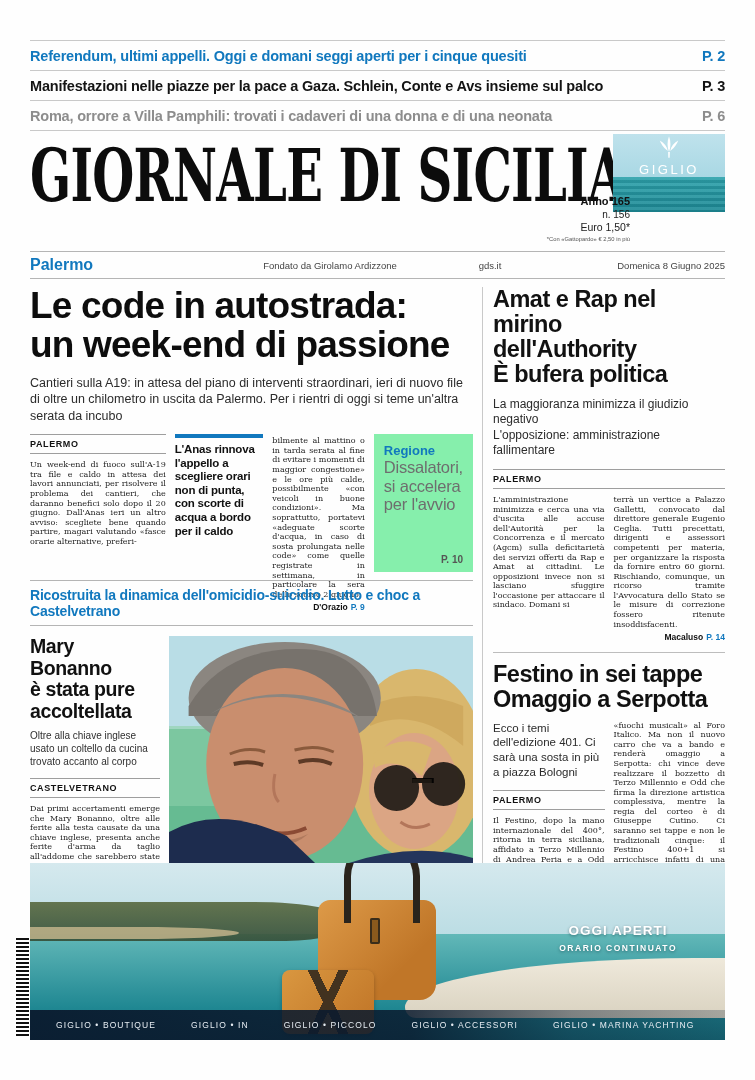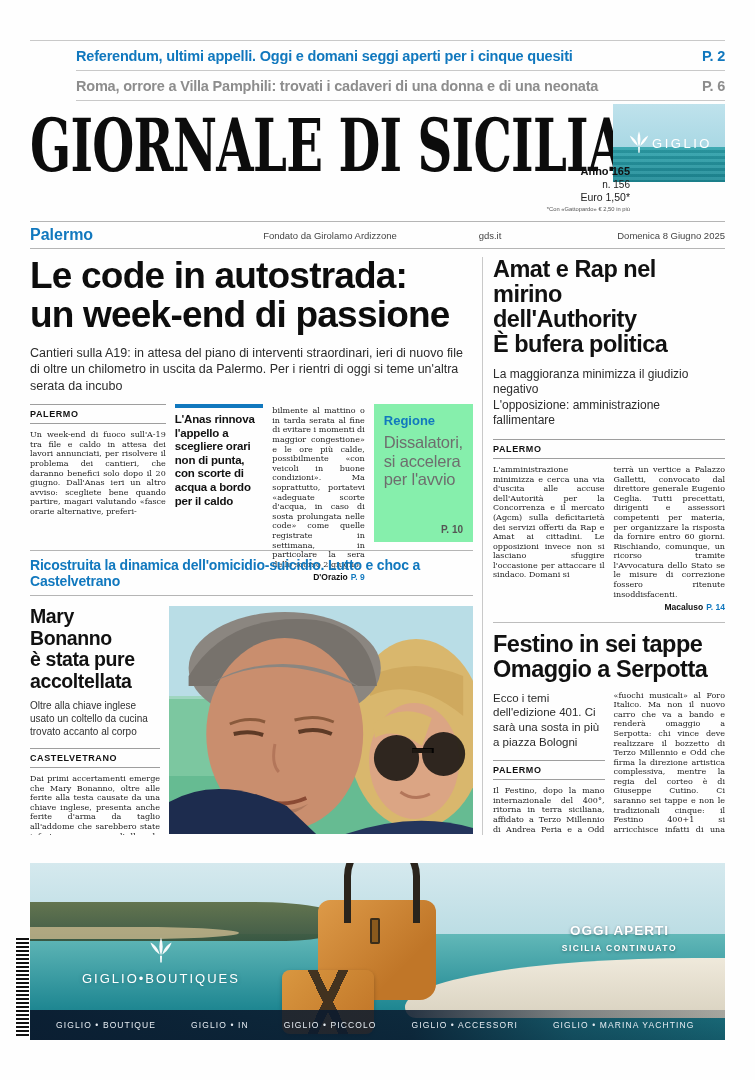--- a/index.html
+++ b/index.html
@@ -8,37 +8,37 @@
     position:relative; width:755px; height:1080px; margin:0 auto;
     background:#fefefe; overflow:hidden;
     font-family:"Liberation Sans", sans-serif; color:#111;
   }
   .content { position:absolute; left:30px; right:30px; top:0; }
 
   
   .teasers { margin-top:40px; border-top:1px solid #c9c9c9; }
   .teaser { display:flex; justify-content:space-between; align-items:center;
             height:30px; border-bottom:1px solid #c9c9c9;
-            font-weight:bold; font-size:14.5px; letter-spacing:-0.2px;margin-left:46px; }
+            font-weight:bold; font-size:14.5px; letter-spacing:-0.2px; }
   .teaser.blue { color:#1178be; }
   .teaser.black { color:#141414; }
   .teaser.gray { color:#8d8d8d; }
   .teaser .pg { font-weight:bold; }
 
   
   .masthead { position:relative; height:118px; }
   .mast-title { position:absolute; left:0; top:2px; white-space:nowrap;
     font-family:"DejaVu Serif", serif; font-weight:800; font-size:67px;
     letter-spacing:-1px; transform:scaleX(0.72) scaleY(1.08);
     transform-origin:left top; color:#0c0c0c; }
   .logo-box { position:absolute; right:0; top:3px; width:112px; height:78px; overflow:hidden; }
   .logo-sky { position:absolute; inset:0; background:linear-gradient(#bfe2ec,#a9d8e4 55%, #2fa3ac 55%, #1f8a96 100%); }
   .logo-sea-stripes { position:absolute; left:0; right:0; top:55%; bottom:0;
     background:repeating-linear-gradient(180deg, rgba(255,255,255,.08) 0 3px, rgba(0,40,50,.12) 3px 6px); }
-  .logo-inner { position:absolute; inset:0; display:flex; align-items:center; justify-content:center; color:#fff; }
+  .logo-inner { position:absolute; inset:0; display:flex; flex-direction:column; align-items:center; justify-content:flex-start; color:#fff; }
   .logo-inner svg { width:26px; height:26px; margin-bottom:2px; }
   .logo-name { font-size:13px; letter-spacing:2.5px; font-weight:400; }
   .anno-block { position:absolute; right:95px; top:64px; text-align:right; line-height:1.25; }
   .anno-l1 { font-weight:bold; font-size:11px; }
   .anno-l2 { font-size:10px; color:#222; }
   .anno-l3 { font-size:10.5px; color:#222; }
   .anno-note { font-size:5.8px; color:#555; margin-top:2px; }
 
   
   .dateline { margin-top:2px; height:28px; border-top:1px solid #b5b5b5; border-bottom:1px solid #b5b5b5;
@@ -65,21 +65,21 @@
 
   .lead-cols { display:flex; gap:9px; margin-top:10px; height:138px; }
   .lead-c1 { width:138px; }
   .lead-c1 .kicker { margin-top:0; }
   .callout { width:90px; border-top:4px solid #1178be; padding-top:5px;
     font-size:11.5px; font-weight:800; line-height:1.18; letter-spacing:-0.2px; }
   .lead-c2 { width:94px; padding-top:2px; }
   .lead-c2 .body-serif { margin-top:0; }
   .regione-box { flex:1; background:#86efac; padding:9px 10px 7px; display:flex; flex-direction:column; }
   .regione-label { color:#1178be; font-weight:bold; font-size:13px; }
-  .regione-title { margin-top:5px; font-size:16.5px; line-height:1.12; color:#6e6e6e; font-weight:400; letter-spacing:-0.2px; }
+  .regione-title { font-size:16.5px; line-height:1.12; color:#6e6e6e; font-weight:400; letter-spacing:-0.2px; }
   .regione-page { margin-top:auto; text-align:right; font-size:10px; font-weight:bold; color:#555; }
 
   .castel-strip { margin-top:8px; border-top:1px solid #b5b5b5; border-bottom:1px solid #b5b5b5;
     padding:6px 0; color:#1178be; font-weight:bold; font-size:14px; letter-spacing:-0.2px; }
 
   .mary-row { margin-top:10px; display:flex; gap:9px; }
   .mary-text { width:130px; }
   .h3 { font-size:19.5px; font-weight:800; line-height:1.1; letter-spacing:-0.4px; }
   .mary-sub { margin-top:7px; font-size:10px; line-height:1.3; color:#2f2f2f; }
   .photo-wrap { flex:1; }
@@ -142,20 +142,24 @@
 <body>
 
 <div class="page">
   <div class="content">
 
     <div class="teasers">
       <div class="teaser blue">
         <span>Referendum, ultimi appelli. Oggi e domani seggi aperti per i cinque quesiti</span>
         <span class="pg">P. 2</span>
       </div>
+      <div class="teaser black">
+        <span>Manifestazioni nelle piazze per la pace a Gaza. Schlein, Conte e Avs insieme sul palco</span>
+        <span class="pg">P. 3</span>
+      </div>
       <div class="teaser gray">
         <span>Roma, orrore a Villa Pamphili: trovati i cadaveri di una donna e di una neonata</span>
         <span class="pg">P. 6</span>
       </div>
     </div>
 
     <div class="masthead">
       <div class="mast-title">GIORNALE DI SICILIA</div>
       <div class="logo-box">
         <div class="logo-sky"></div>
@@ -299,32 +303,23 @@
   </div>
 
   <div class="ad">
     <div class="ad-sky"></div>
     <div class="ad-sea"></div>
     <div class="ad-coast"></div>
     <div class="ad-coast2"></div>
     <div class="ad-boat"></div>
     <div class="bag-big"></div>
     <div class="bag-small"></div>
-    <div class="ad-brand">
-      <svg viewBox="0 0 24 24">
-        <path d="M12 2 C10.2 7 10.2 12 12 16.5 C13.8 12 13.8 7 12 2 Z" fill="#fff"></path>
-        <path d="M3.5 6 C5.5 11 7.8 13.4 11 15.6 C9.8 11.2 7.6 8.2 3.5 6 Z" fill="#fff"></path>
-        <path d="M20.5 6 C18.5 11 16.2 13.4 13 15.6 C14.2 11.2 16.4 8.2 20.5 6 Z" fill="#fff"></path>
-        <path d="M11.2 16.5 L12.8 16.5 L12.6 22 L11.4 22 Z" fill="#fff"></path>
-      </svg>
-      <div class="ad-brand-name">GIGLIO•BOUTIQUES</div>
-    </div>
     <div class="ad-open">
       <div class="ad-open-l1">OGGI APERTI</div>
-      <div class="ad-open-l2">SICILIA CONTINUATO</div>
+      <div class="ad-open-l2">ORARIO CONTINUATO</div>
     </div>
     <div class="ad-strip">
       <span>GIGLIO • BOUTIQUE</span>
       <span>GIGLIO • IN</span>
       <span>GIGLIO • PICCOLO</span>
       <span>GIGLIO • ACCESSORI</span>
       <span>GIGLIO • MARINA YACHTING</span>
       <span class="online">Acquista online su GIGLIO.COM</span>
     </div>
   </div>

